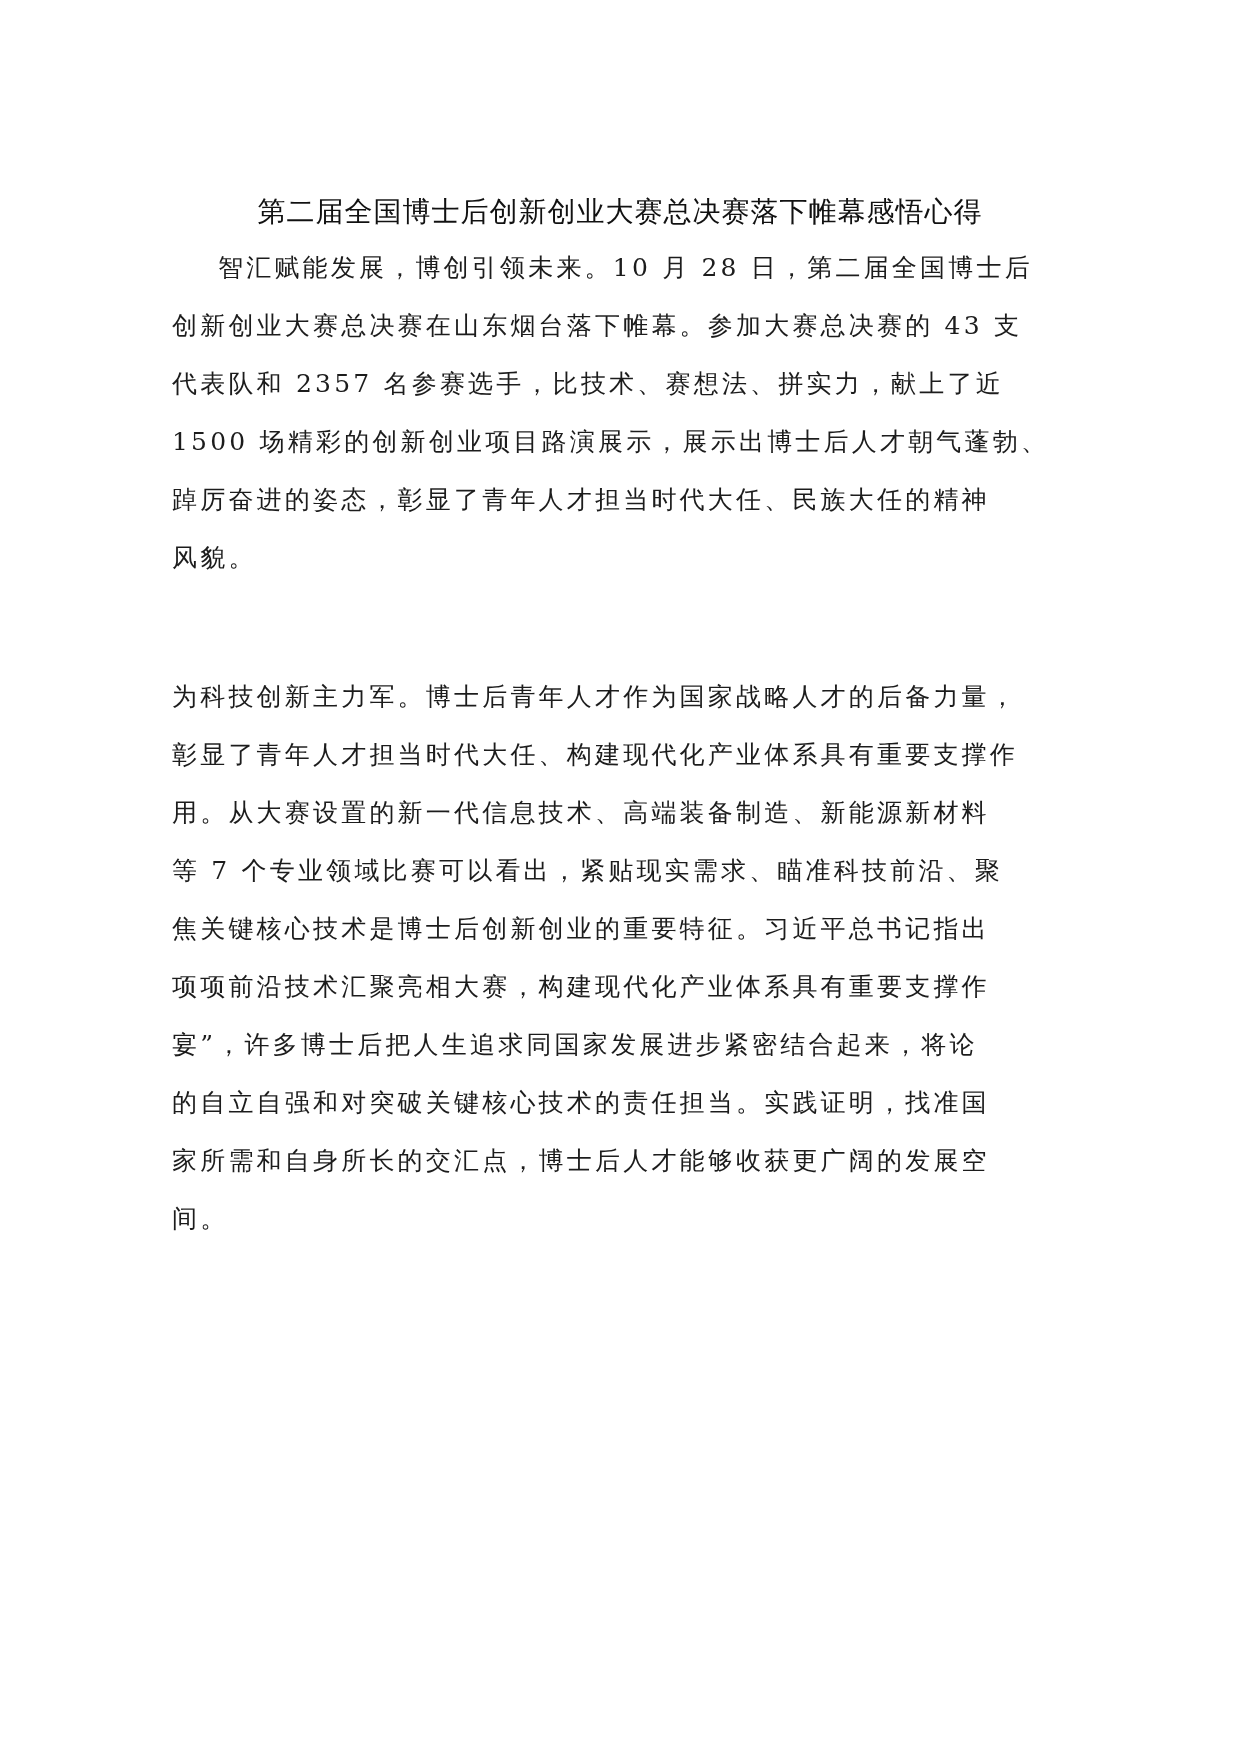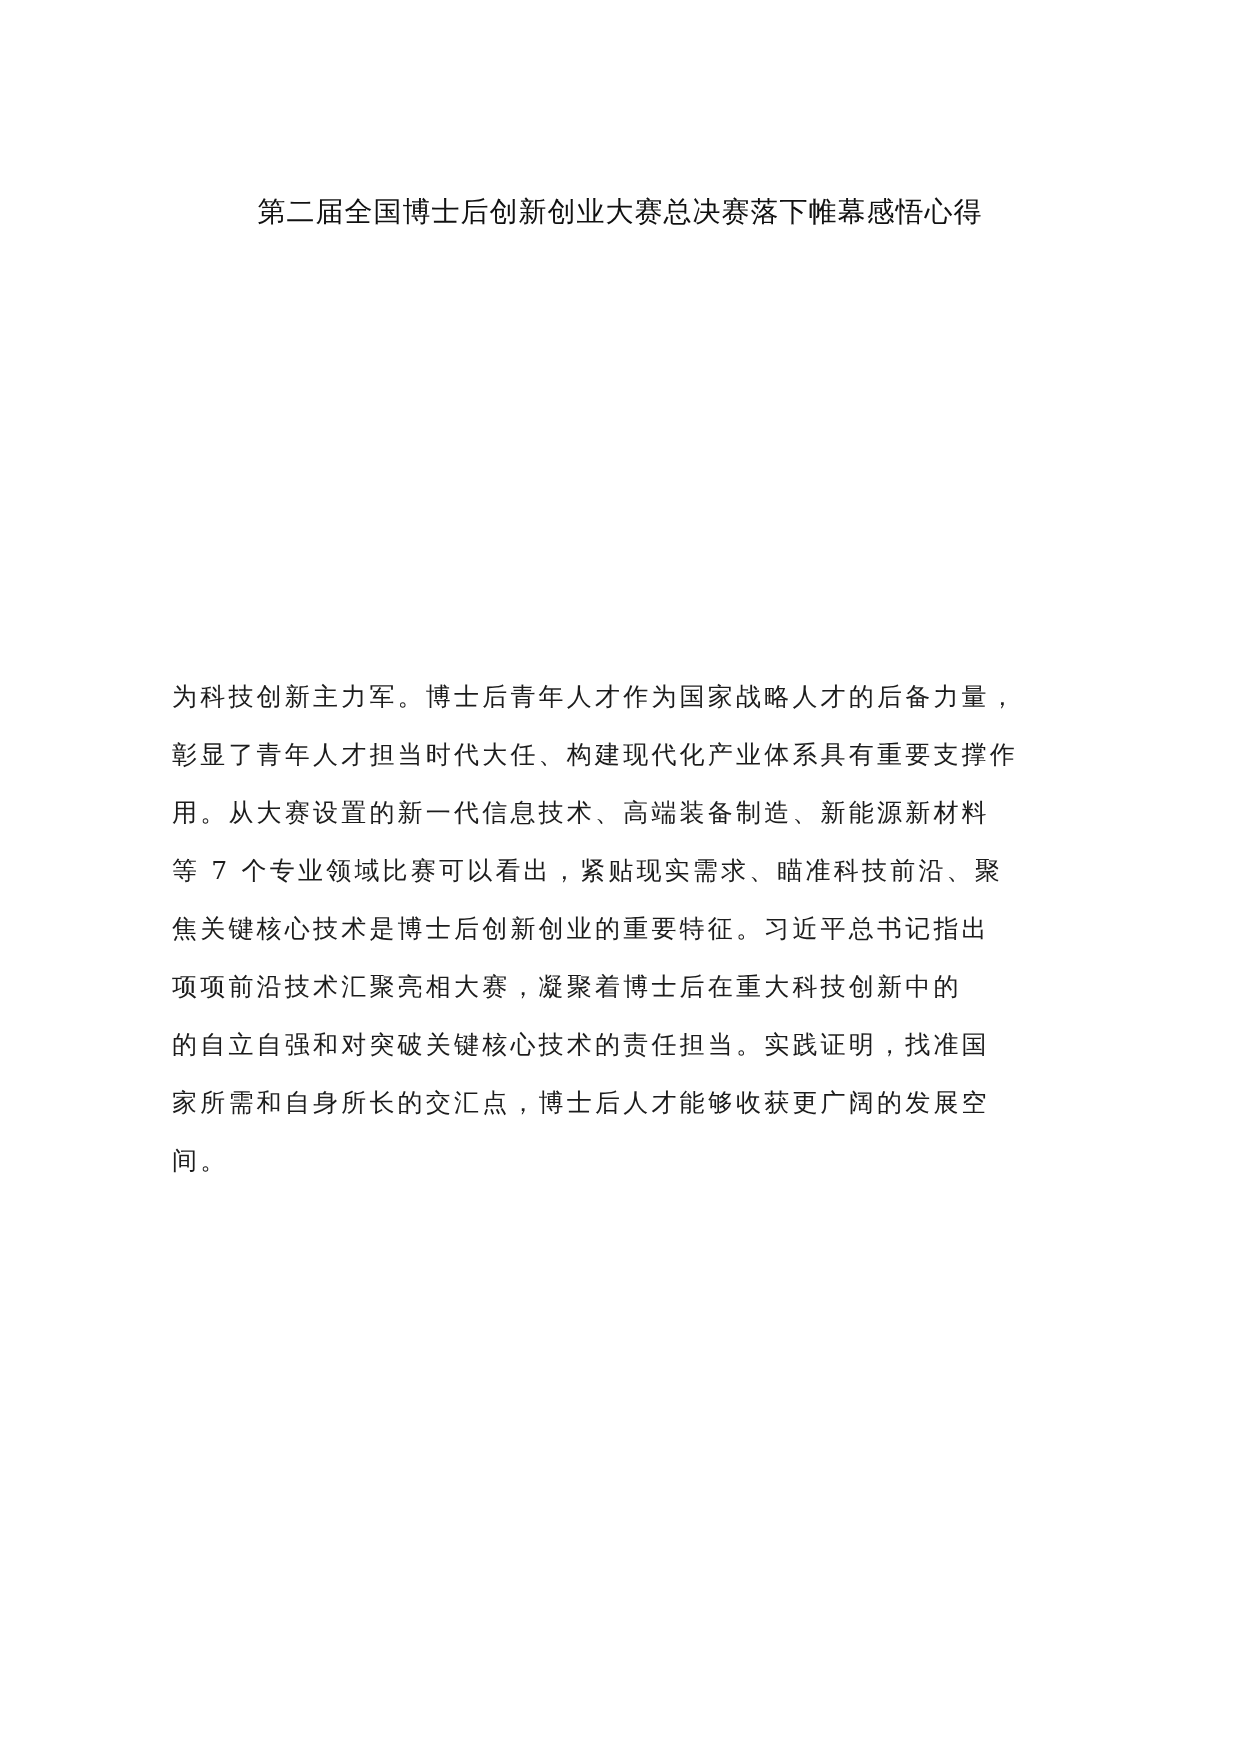--- a/index.html
+++ b/index.html
@@ -57,26 +57,35 @@
     #p1 { top: 239px; }
     #p2 { top: 668px; }
   </style>
 </head>
 <body>
 
 <div class="page">
 
   <h1 class="title">第二届全国博士后创新创业大赛总决赛落下帷幕感悟心得</h1>
 
+  <div class="body-block" id="p1">
+    <span class="line indent">智汇赋能发展，博创引领未来。10 月 28 日，第二届全国博士后</span>
+    <span class="line">创新创业大赛总决赛在山东烟台落下帷幕。参加大赛总决赛的 43 支</span>
+    <span class="line">代表队和 2357 名参赛选手，比技术、赛想法、拼实力，献上了近</span>
+    <span class="line">1500 场精彩的创新创业项目路演展示，展示出博士后人才朝气蓬勃、</span>
+    <span class="line">踔厉奋进的姿态，彰显了青年人才担当时代大任、民族大任的精神</span>
+    <span class="line">风貌。</span>
+  </div>
 
   <div class="body-block" id="p2">
     <span class="line">为科技创新主力军。博士后青年人才作为国家战略人才的后备力量，</span>
     <span class="line">彰显了青年人才担当时代大任、构建现代化产业体系具有重要支撑作</span>
     <span class="line">用。从大赛设置的新一代信息技术、高端装备制造、新能源新材料</span>
     <span class="line">等 7 个专业领域比赛可以看出，紧贴现实需求、瞄准科技前沿、聚</span>
     <span class="line">焦关键核心技术是博士后创新创业的重要特征。习近平总书记指出</span>
-    <span class="line">项项前沿技术汇聚亮相大赛，凝聚着博士后在重大科技创新中的</span>
+    <span class="line">项项前沿技术汇聚亮相大赛，构建现代化产业体系具有重要支撑作</span>
+    <span class="line">宴”，许多博士后把人生追求同国家发展进步紧密结合起来，将论</span>
     <span class="line">的自立自强和对突破关键核心技术的责任担当。实践证明，找准国</span>
     <span class="line">家所需和自身所长的交汇点，博士后人才能够收获更广阔的发展空</span>
     <span class="line">间。</span>
   </div>
 
 </div>
 
 </body></html>

